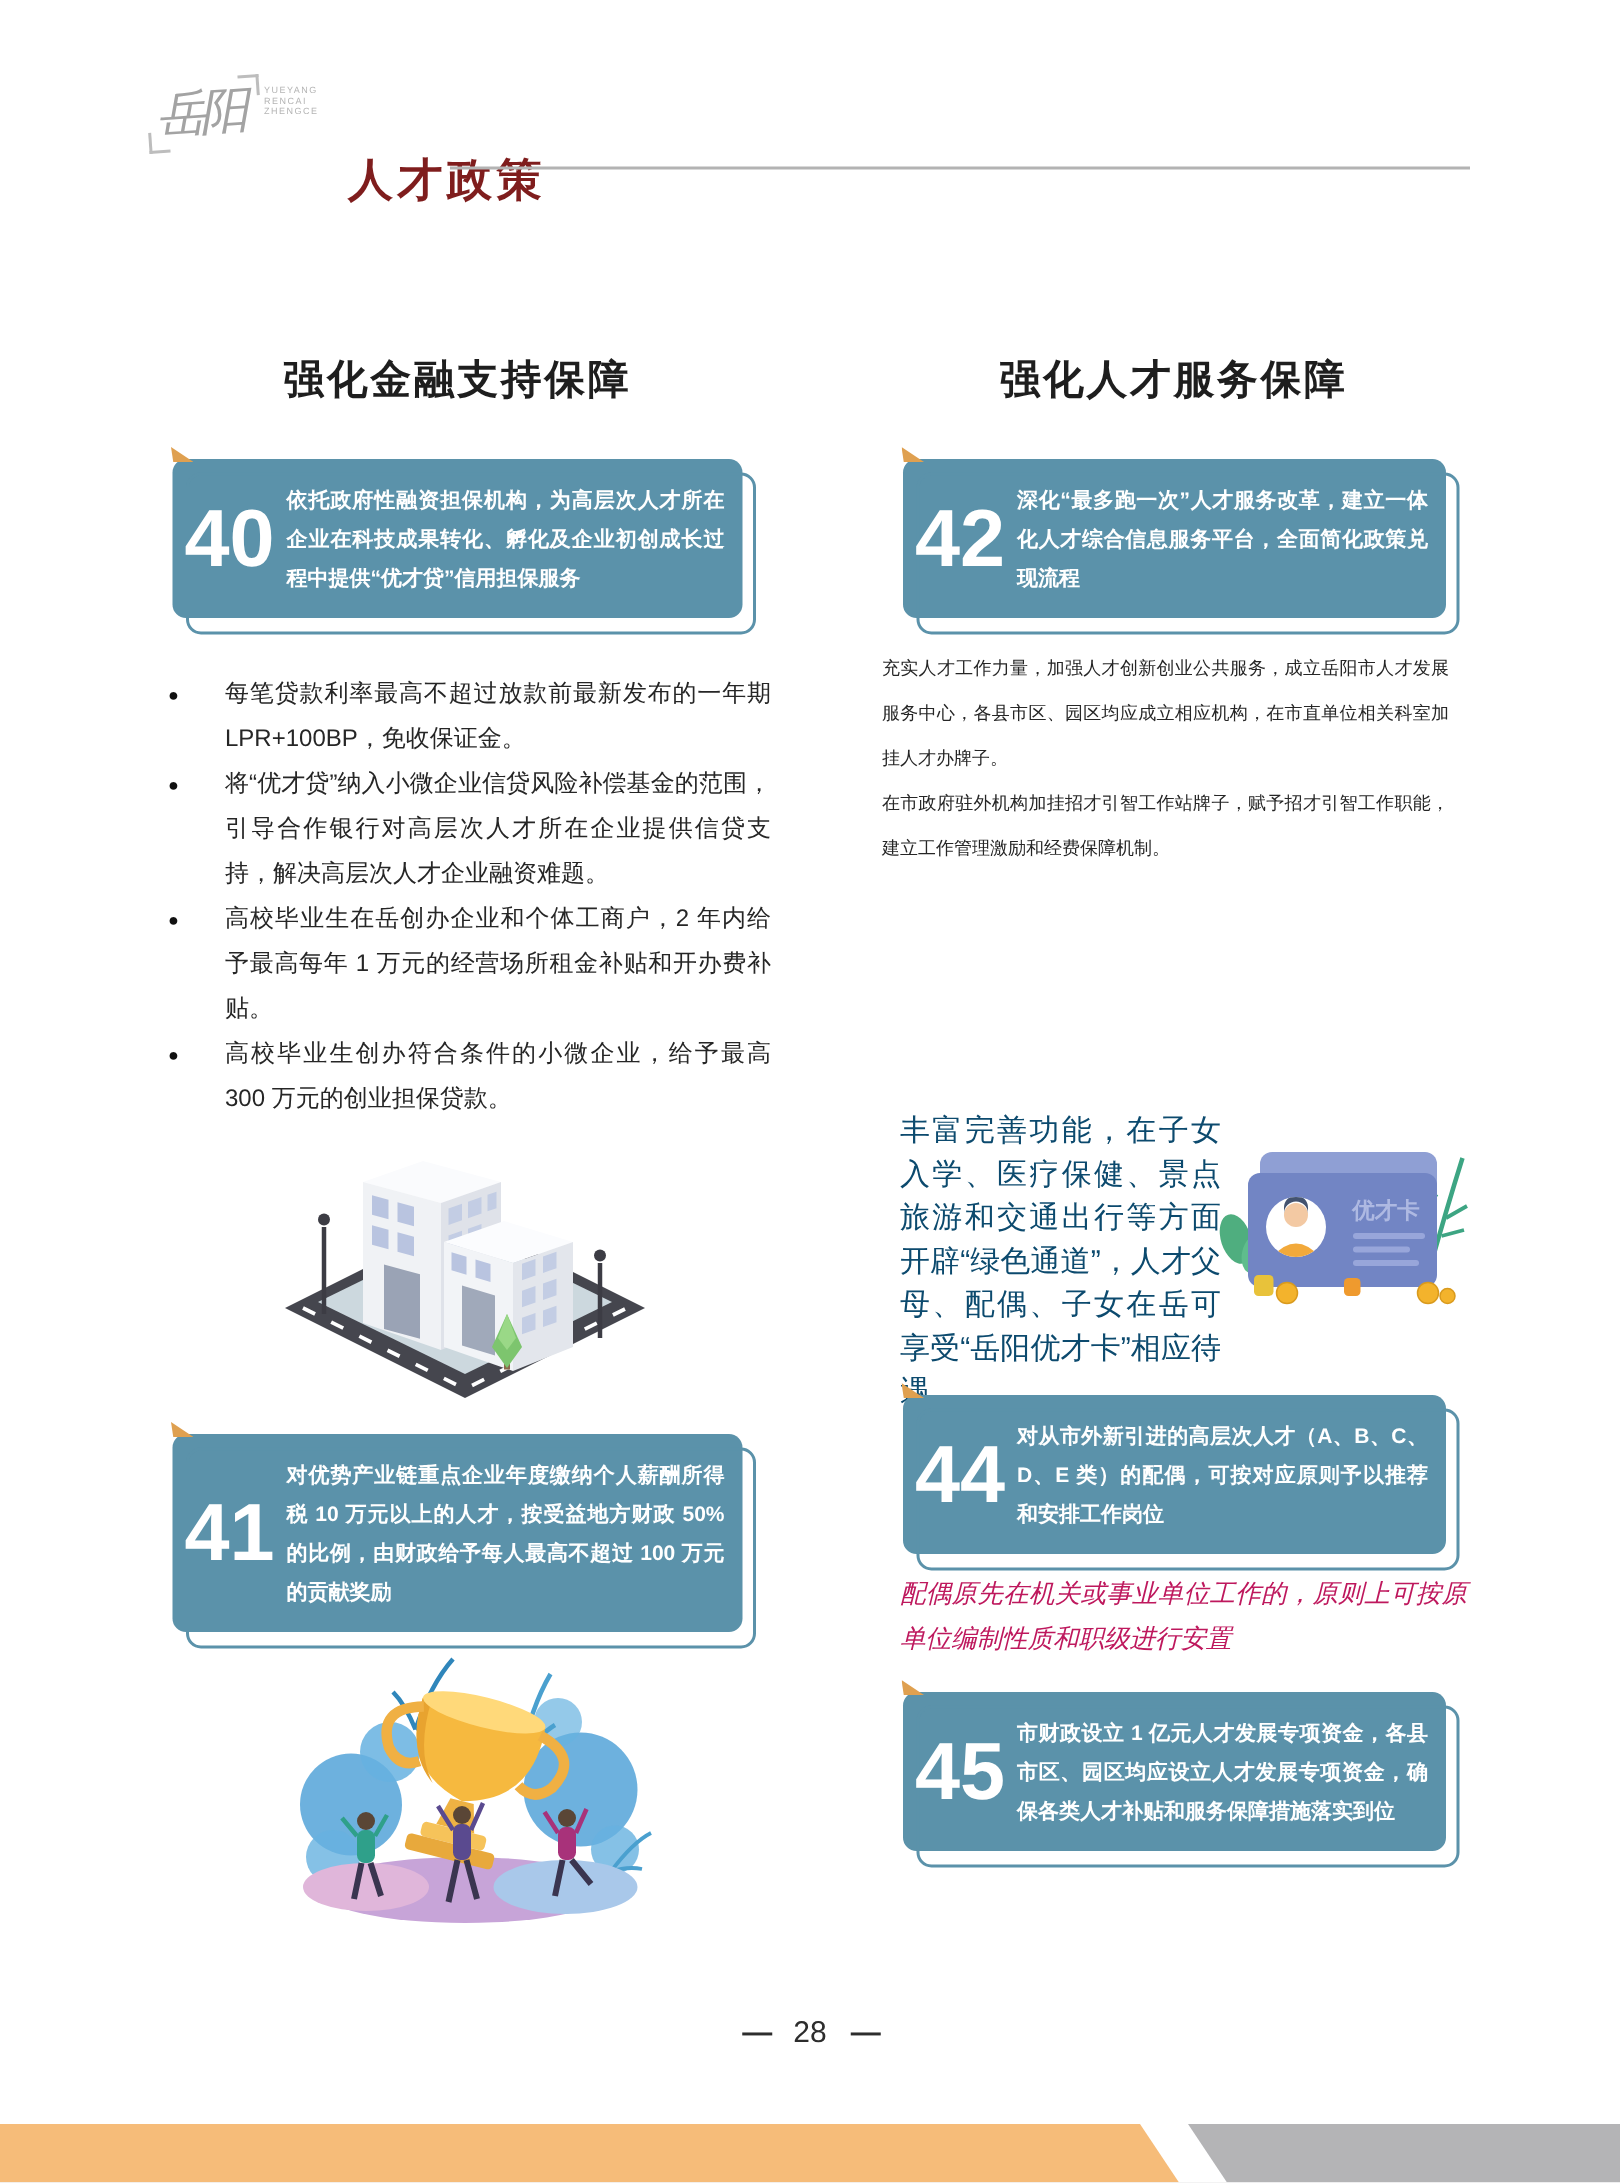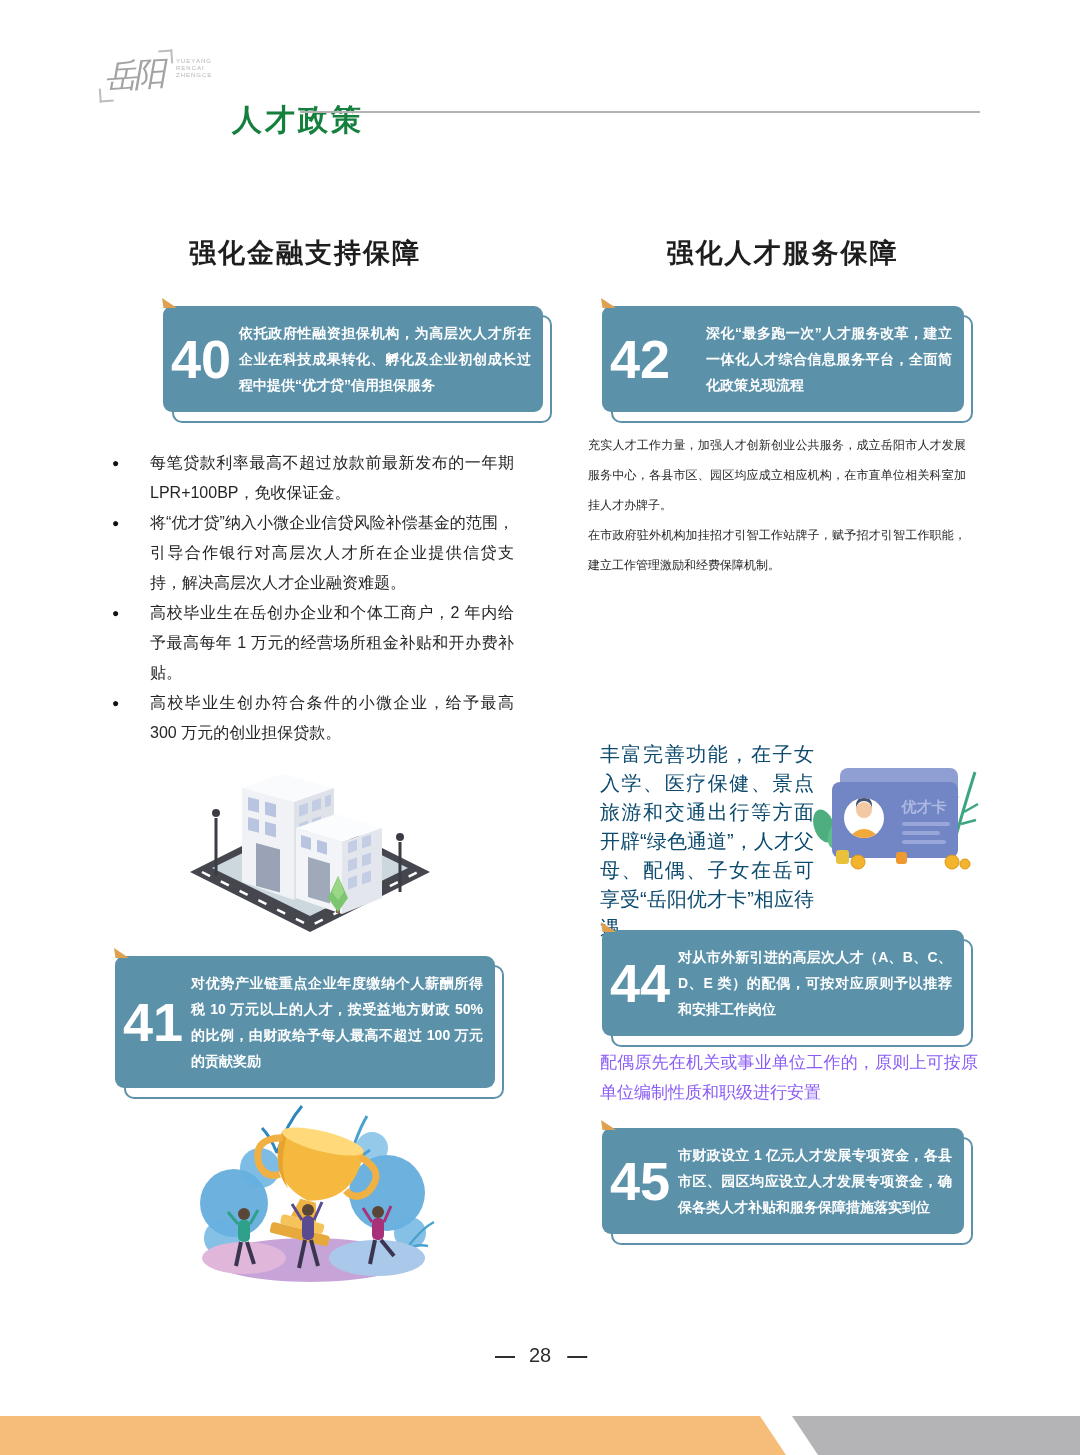--- a/index.html
+++ b/index.html
@@ -10,63 +10,63 @@
   .logo{position:absolute;left:98px;top:52px;display:flex;align-items:flex-start;}
   .calli{position:relative;display:inline-block;font-family:"DejaVu Serif",serif;
          font-style:italic;font-size:33px;line-height:30px;color:#a3a3a3;
          padding:8px 12px 10px 6px;transform:rotate(-4deg);letter-spacing:-4px;}
   .calli::before{content:"";position:absolute;top:0;right:0;width:12px;height:12px;
          border-top:2px solid #bdbdbd;border-right:2px solid #bdbdbd;}
   .calli::after{content:"";position:absolute;bottom:0;left:0;width:12px;height:12px;
          border-bottom:2px solid #bdbdbd;border-left:2px solid #bdbdbd;}
   .logo-sub{width:50px;font-size:6px;line-height:7px;color:#b5b5b5;margin:6px 2px 0 2px;
          word-spacing:50px;letter-spacing:1px;}
-  .logo-title{font-size:30px;font-weight:bold;color:#15803d;letter-spacing:3px;margin:48px 0 0 4px;}
+  .logo-title{font-size:30px;font-weight:bold;color:#7f1d1d;letter-spacing:3px;margin:48px 0 0 4px;}
   .header-rule{position:absolute;left:300px;top:111px;width:680px;height:2px;background:#b3b3b3;}
 
   
   .sec-title{position:absolute;width:380px;text-align:center;font-size:27px;font-weight:bold;
          color:#1e1e1e;letter-spacing:2px;}
   .sec-title.left{left:115px;top:213px;}
   .sec-title.right{left:600px;top:213px;width:365px;}
 
   
   .pbox{position:absolute;display:flex;align-items:center;background:#5b92aa;border-radius:9px;
         z-index:0;box-sizing:border-box;padding:14px 0;}
   .pbox::after{content:"";position:absolute;left:9px;top:9px;right:-9px;bottom:-11px;
         border:2px solid #5b92aa;border-radius:10px;z-index:-1;}
   .pbox .corner{position:absolute;left:-1px;top:-8px;width:15px;height:10px;background:#dfa050;
         clip-path:polygon(0 0,100% 100%,10% 100%);z-index:-2;}
   .pbox-num{width:76px;flex:0 0 76px;text-align:center;font-size:54px;font-weight:bold;
         color:#ffffff;line-height:1;}
   .pbox-text{flex:1;color:#ffffff;font-weight:bold;font-size:14px;line-height:26px;
         padding-right:12px;text-align:justify;}
-  .bx40{left:115px;top:306px;width:380px;margin-left:48px;}
+  .bx40{left:115px;top:306px;width:380px;}
   .bx41{left:115px;top:956px;width:380px;}
-  .bx42{left:602px;top:306px;width:362px;gap:28px;}
+  .bx42{left:602px;top:306px;width:362px;}
   .bx43{left:602px;top:654px;width:362px;padding:17px 0;}
   .bx43 .pbox-num{font-size:50px;}
   .bx43 .pbox-text{font-size:17px;text-align:left;}
   .bx44{left:602px;top:930px;width:362px;align-items:center;}
   .bx45{left:602px;top:1128px;width:362px;}
 
   
   .bullets{position:absolute;left:112px;top:448px;width:402px;list-style:none;margin:0;padding:0;}
   .bullets li{display:flex;font-size:16px;line-height:30px;color:#262626;}
   .bullets .dot{flex:0 0 16px;margin-right:22px;font-size:12px;line-height:30px;color:#111;}
   .bullets .btxt{flex:1;text-align:justify;}
 
   
   .paras{position:absolute;left:588px;top:430px;width:378px;font-size:12px;line-height:30px;
         color:#262626;text-align:justify;}
   .paras p{margin:0;}
   .card-row-text{position:absolute;left:600px;top:740px;width:214px;font-size:20px;
         line-height:29px;color:#0c4a6e;text-align:justify;}
   .spouse{position:absolute;left:600px;top:1048px;width:378px;font-size:17px;line-height:30px;
-        color:#8b5cf6;text-align:justify;}
+        color:#be185d;text-align:justify;font-style:italic;}
 
   
   .ill-building{position:absolute;left:178px;top:750px;}
   .ill-trophy{position:absolute;left:182px;top:1098px;}
   .ill-card{position:absolute;left:812px;top:752px;}
 
   
   .pageno{position:absolute;left:0;top:1344px;width:1080px;display:flex;justify-content:center;
         align-items:center;gap:16px;font-size:20px;color:#2d2d2d;}
   .pageno .dash{font-weight:bold;letter-spacing:-2px;}

